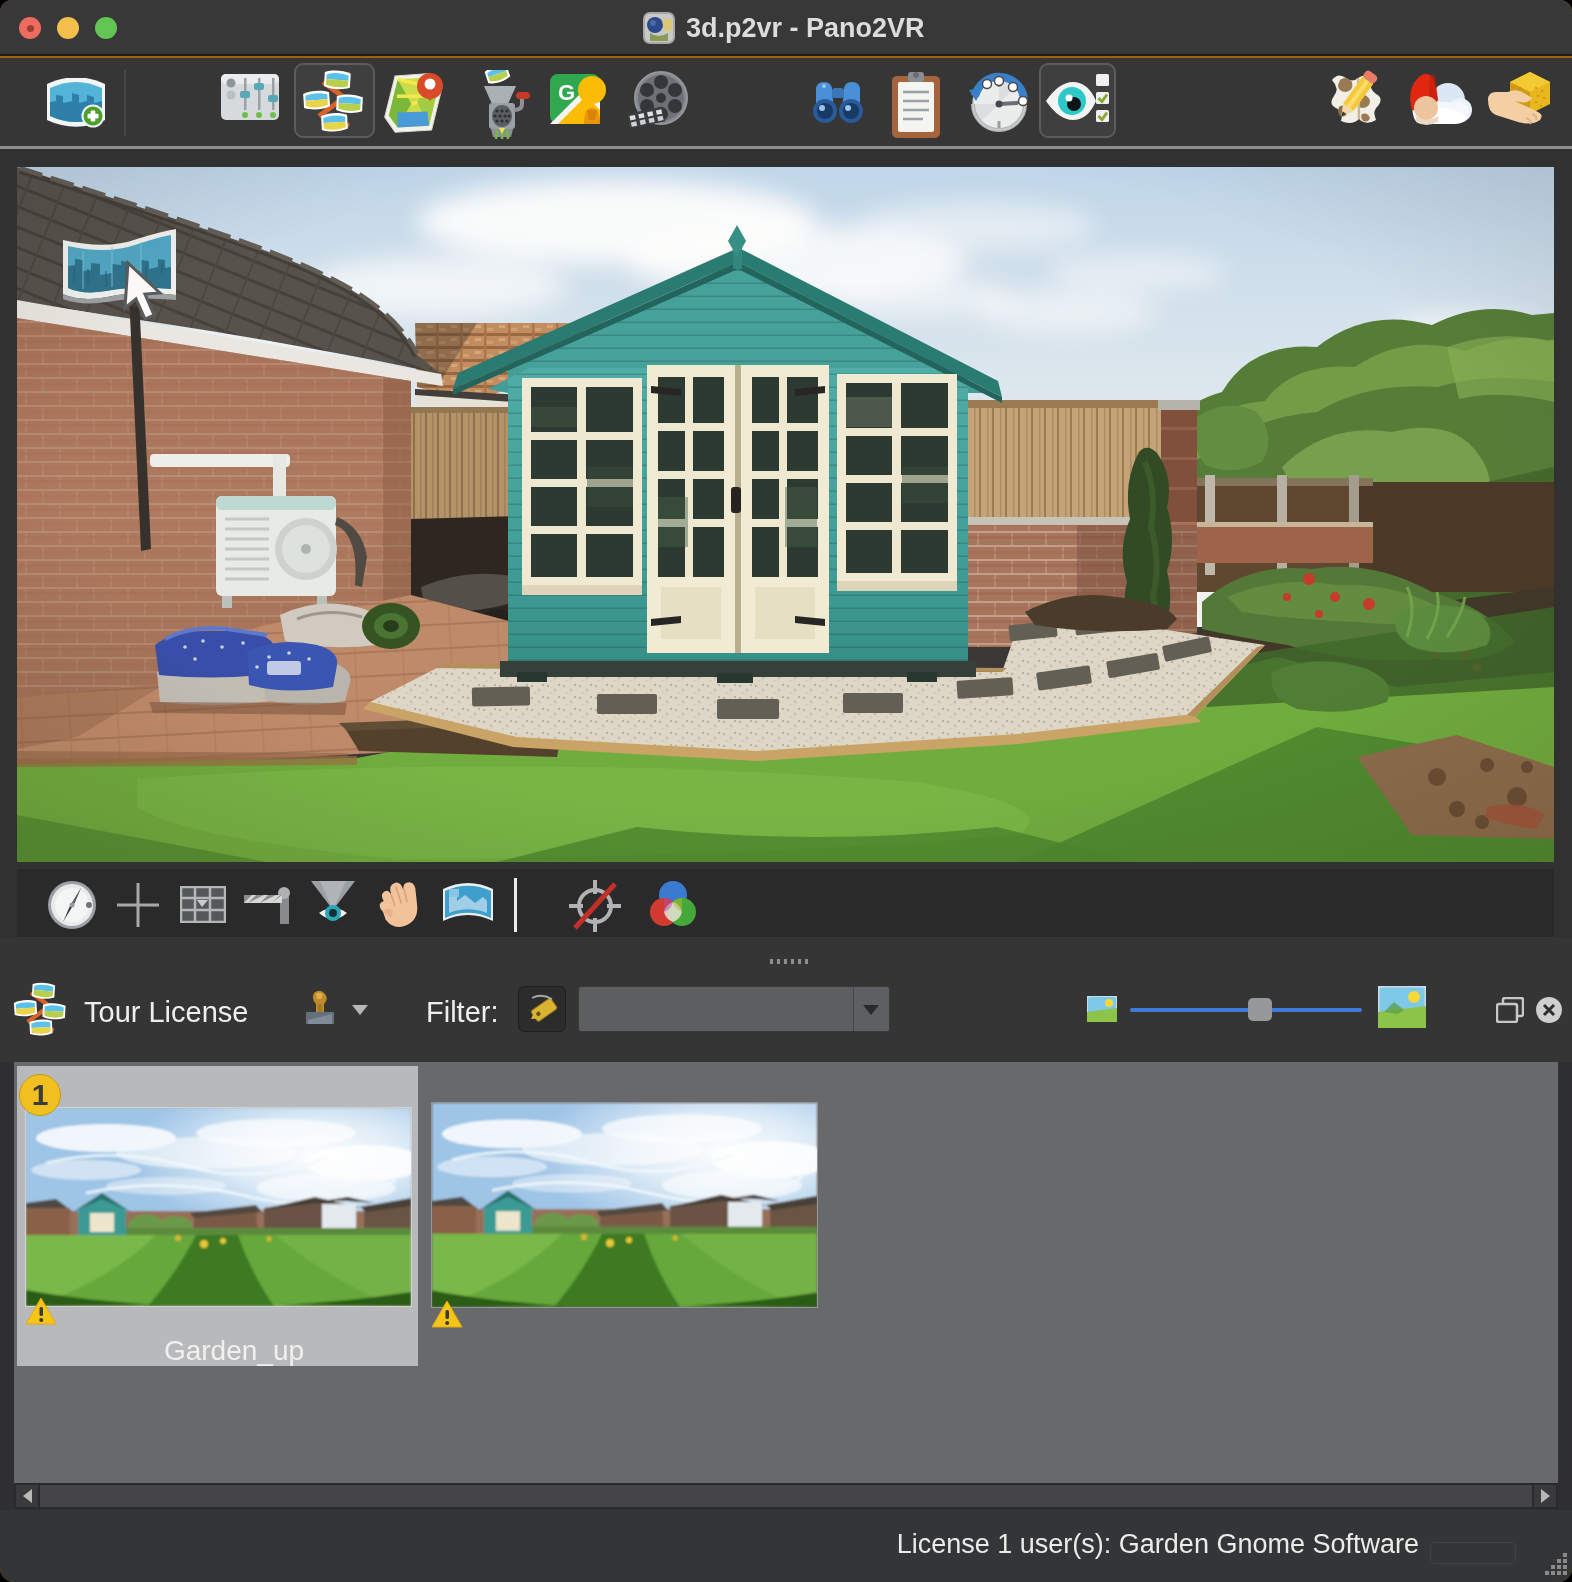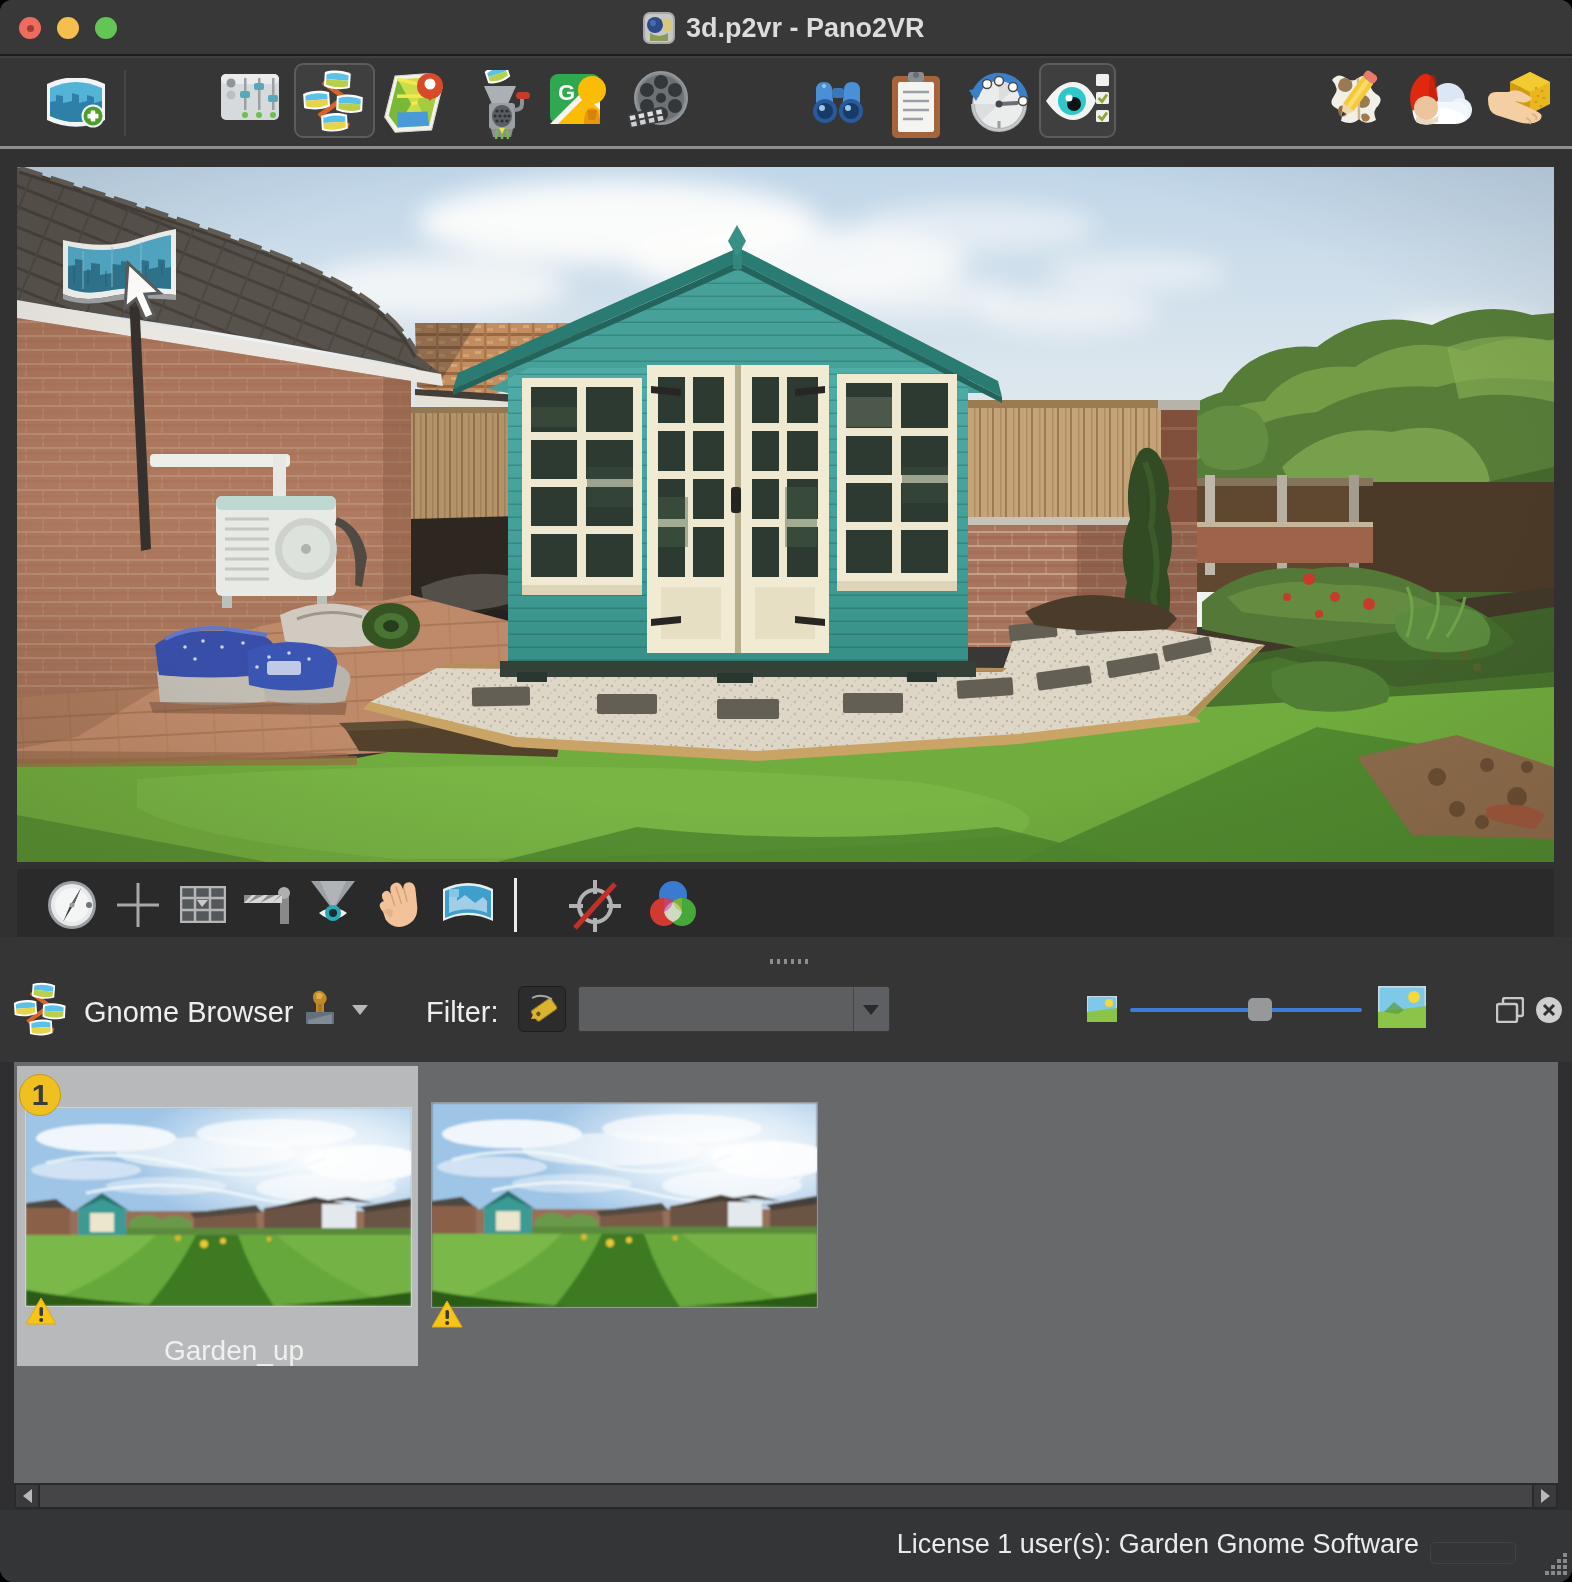--- a/index.html
+++ b/index.html
@@ -1,17 +1,17 @@
 <!DOCTYPE html>
 <html><head>
 <meta charset="utf-8">
 <style>
   html,body{margin:0;padding:0;background:#000;}
   *{box-sizing:border-box;}
-  #win{position:relative;width:1572px;height:1582px;background:#404040;overflow:hidden;
+  #win{position:relative;width:1572px;height:1582px;background:#a16207;overflow:hidden;
        border-radius:12px 12px 14px 14px;font-family:"Liberation Sans",sans-serif;}
   .abs{position:absolute;}
   #titlebar{left:0;top:0;width:1572px;height:56px;background:#383838;border-bottom:2px solid #1d1d1d;}
   .tl{position:absolute;top:17px;width:22px;height:22px;border-radius:50%;}
   #title{position:absolute;top:11px;left:642px;height:34px;display:flex;align-items:center;
          color:#dcdcdc;font-size:27px;font-weight:bold;}
   #toolbar{left:0;top:58px;width:1572px;height:88px;background:#363636;}
   #toolsep{left:0;top:146px;width:1572px;height:3px;background:#8e8e8e;}
   #viewerbg{left:0;top:149px;width:1572px;height:813px;background:#313131;}
   #photo{left:17px;top:167px;width:1537px;height:695px;}
@@ -768,21 +768,21 @@
           <path d="M2,4 C9,1.5 17,1.5 24,4 L24,9 L2,9 Z" fill="#5bc1e8"></path>
           <path d="M2,9 L24,9 L24,14.5 C17,17 9,17 2,14.5 Z" fill="#b8cf4e"></path>
         </g>
         <g transform="translate(20,46) rotate(-3)">
           <path d="M0,2 C8,-1 18,-1 26,2 L26,16 C18,19 8,19 0,16 Z" fill="#fff"></path>
           <path d="M2,4 C9,1.5 17,1.5 24,4 L24,9 L2,9 Z" fill="#5bc1e8"></path>
           <path d="M2,9 L24,9 L24,14.5 C17,17 9,17 2,14.5 Z" fill="#e8d44a"></path>
         </g>
       </g>
     </svg>
-    <div style="position:absolute;left:84px;top:59px;color:#eeeeee;font-size:29px;">Gnome Browser</div>
+    <div style="position:absolute;left:84px;top:59px;color:#eeeeee;font-size:29px;">Tour License</div>
 
     <svg class="icon" style="left:305px;top:53px" width="30" height="38" viewBox="0 0 30 38">
       <path d="M9,3 Q15,-2 20,4 Q24,9 19,14 L19,22 L11,22 L11,14 Q6,9 9,3 Z" fill="#c08a28"></path>
       <path d="M11,4 Q15,1 18,5 L16,9 L12,9 Z" fill="#e0ae48"></path>
       <path d="M13,14 L17,14 L17,22 L13,22 Z" fill="#a87820"></path>
       <rect x="1" y="22" width="28" height="12" rx="1" fill="#64707c"></rect>
       <path d="M3,30 L27,24 L27,34 L3,34 Z" fill="#8a97a2" opacity="0.7"></path>
     </svg>
     <div style="position:absolute;left:352px;top:68px;width:0;height:0;border-left:8px solid transparent;border-right:8px solid transparent;border-top:10px solid #b8b8b8;"></div>
     <div style="position:absolute;left:426px;top:59px;color:#eeeeee;font-size:29px;">Filter:</div>

